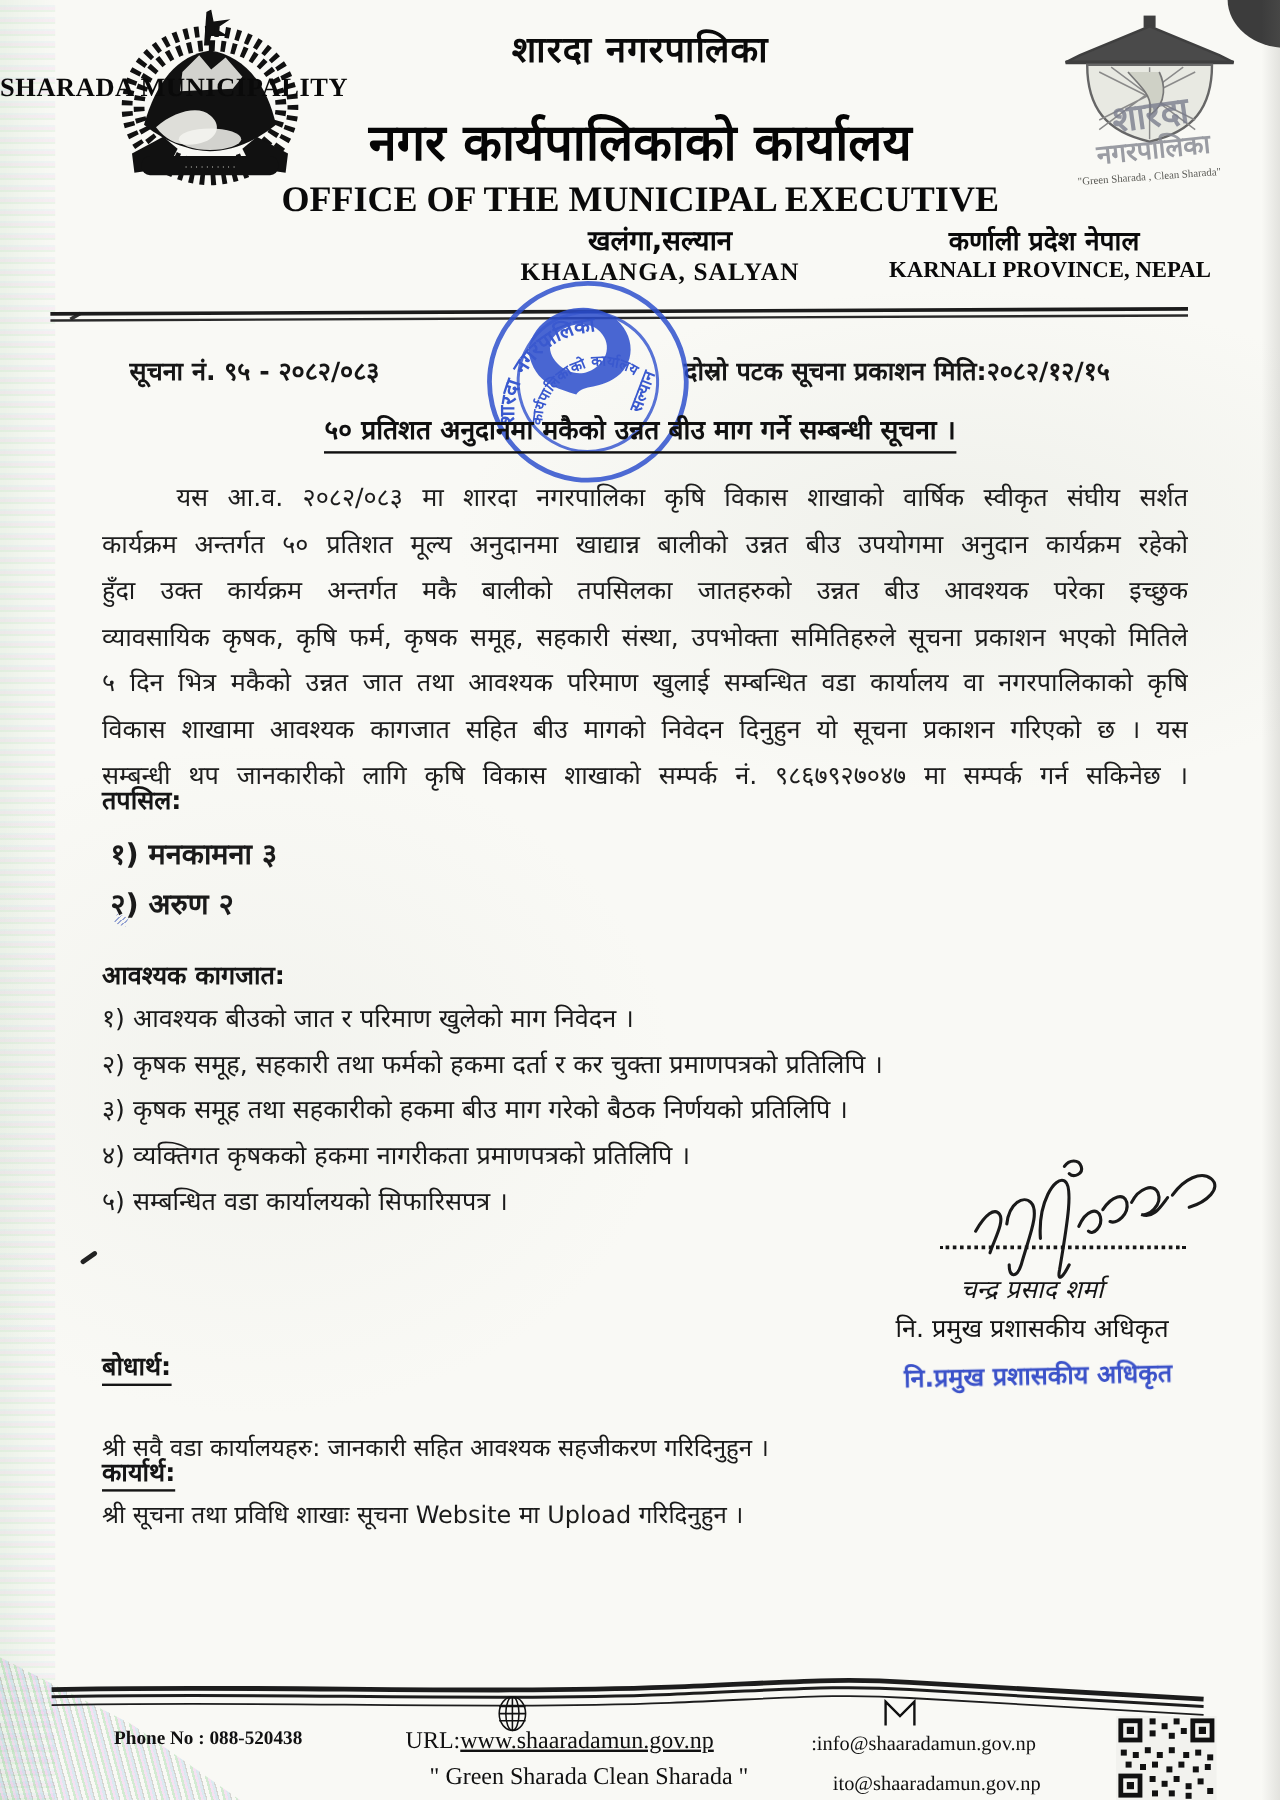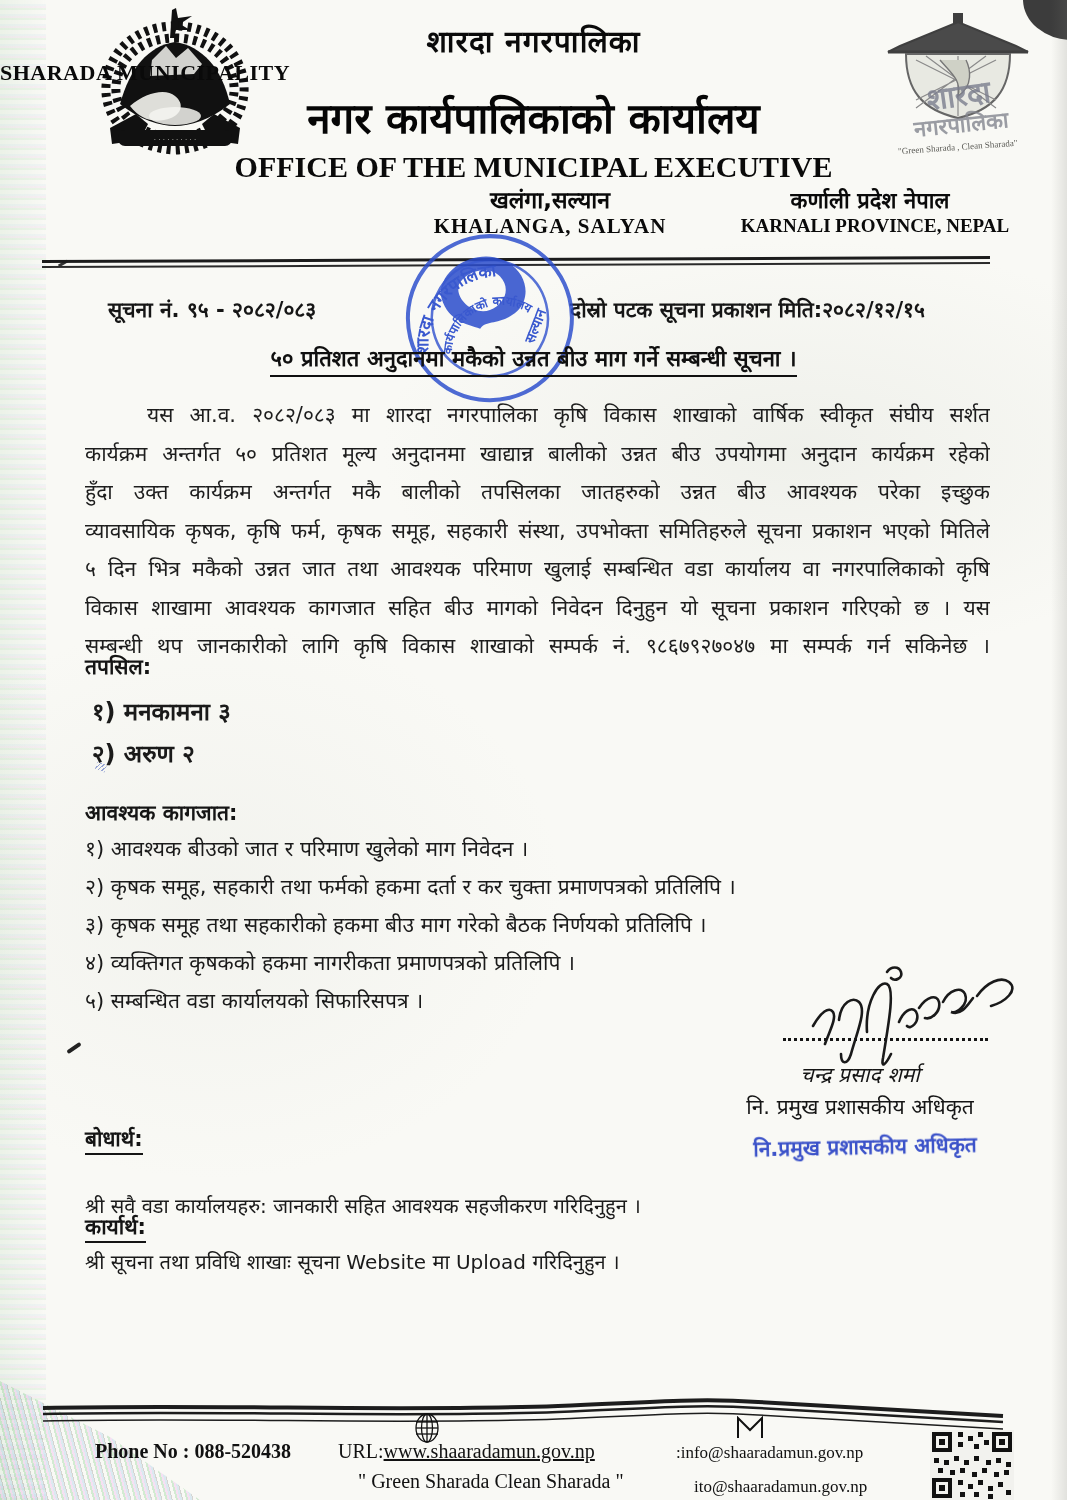--- a/index.html
+++ b/index.html
@@ -51,21 +51,21 @@
   .sig-name{top:1060px;left:735px;width:250px;text-align:center;font-size:21px;color:#151515;z-index:2;font-style:italic;}
   .sig-title{top:1092px;left:720px;width:280px;text-align:center;font-size:21px;color:#151515;z-index:2;}
   .sig-stamp{top:1132px;left:725px;width:280px;text-align:center;font-size:21px;font-weight:bold;color:#3b52c9;transform:rotate(-1.2deg);filter:blur(.3px);z-index:2;}
   
   .bodh-h{top:1124px;left:85px;}
   .bodh-h span, .kary-h span{border-bottom:2px solid #151515;padding-bottom:2px;}
   .bodh-line{top:1160px;left:85px;font-size:20px;color:#1a1a1a;margin-top:32px;}
   .kary-h{top:1212px;left:85px;}
   .kary-line{top:1248px;left:85px;font-size:20px;color:#1a1a1a;}
   
-  .f-phone{top:1440px;left:95px;font-size:20px;font-weight:bold;color:#111;}
+  .f-phone{top:1440px;left:95px;font-size:16px;font-weight:bold;color:#111;}
   .f-url{top:1440px;left:338px;font-size:20px;color:#111;}
   .f-url u{text-decoration-thickness:2px;}
   .f-tag{top:1470px;left:358px;font-size:20px;color:#111;}
   .f-em1{top:1443px;left:676px;font-size:17px;color:#111;}
   .f-em2{top:1477px;left:694px;font-size:17px;color:#111;}
   
   .edge-noise{top:0;left:0;width:46px;height:1500px;opacity:.5;
     background:
       repeating-linear-gradient(0deg, rgba(110,200,120,.20) 0 2px, rgba(225,120,225,.16) 2px 4px, rgba(120,180,230,.14) 4px 6px, rgba(255,255,255,0) 6px 10px),
       linear-gradient(90deg, rgba(140,190,140,.25), rgba(255,255,255,0));}

